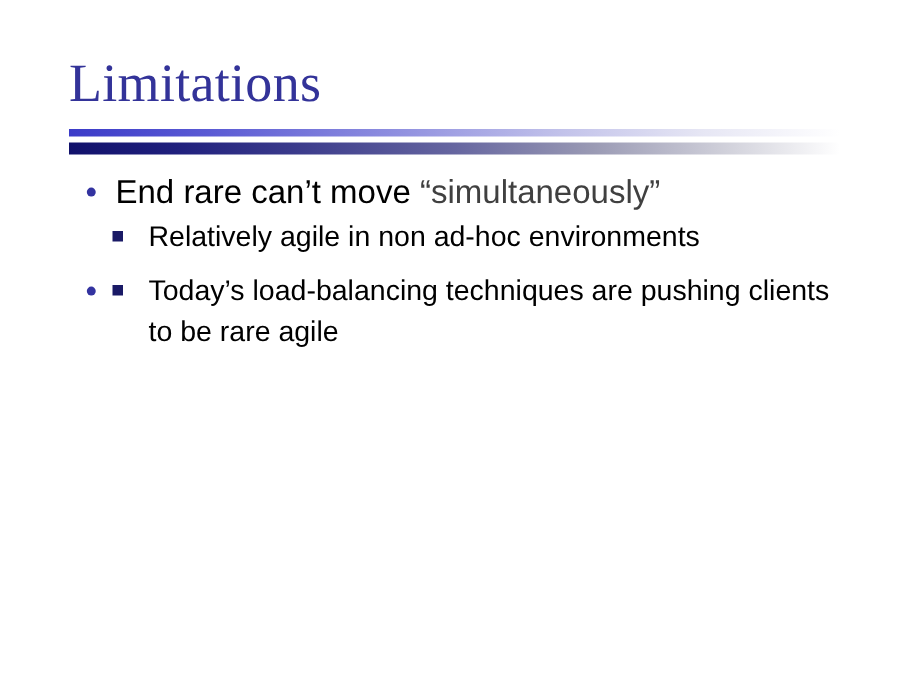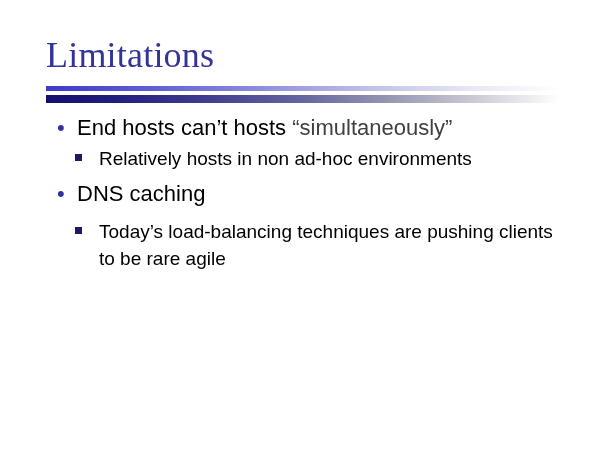--- a/index.html
+++ b/index.html
@@ -105,29 +105,29 @@
 <div class="slide">
 
   <div class="slide-title">Limitations</div>
 
   <div class="divider divider-top"></div>
   <div class="divider divider-bottom"></div>
 
   <div class="body-content">
 
     <div class="bullet-l1">
-      <span class="marker">•</span><span>End hosts can’t hosts </span><span class="accent-text">“simultaneously”</span>
+      <span class="marker">•</span><span>End rare can’t move </span><span class="accent-text">“simultaneously”</span>
     </div>
 
     <div class="bullet-l2 gap-after-sub">
-      <span class="marker"></span><span>Relatively hosts in non ad-hoc environments</span>
+      <span class="marker"></span><span>Relatively agile in non ad-hoc environments</span>
     </div>
 
     <div class="bullet-l1">
-      <span class="marker">•</span><span>DNS caching</span>
+      <span class="marker">•</span>
     </div>
 
     <div class="bullet-l2 gap-before-sub">
       <span class="marker"></span><span>Today’s load-balancing techniques are pushing clients to be rare agile</span>
     </div>
 
   </div>
 </div>
 
 </body></html>

